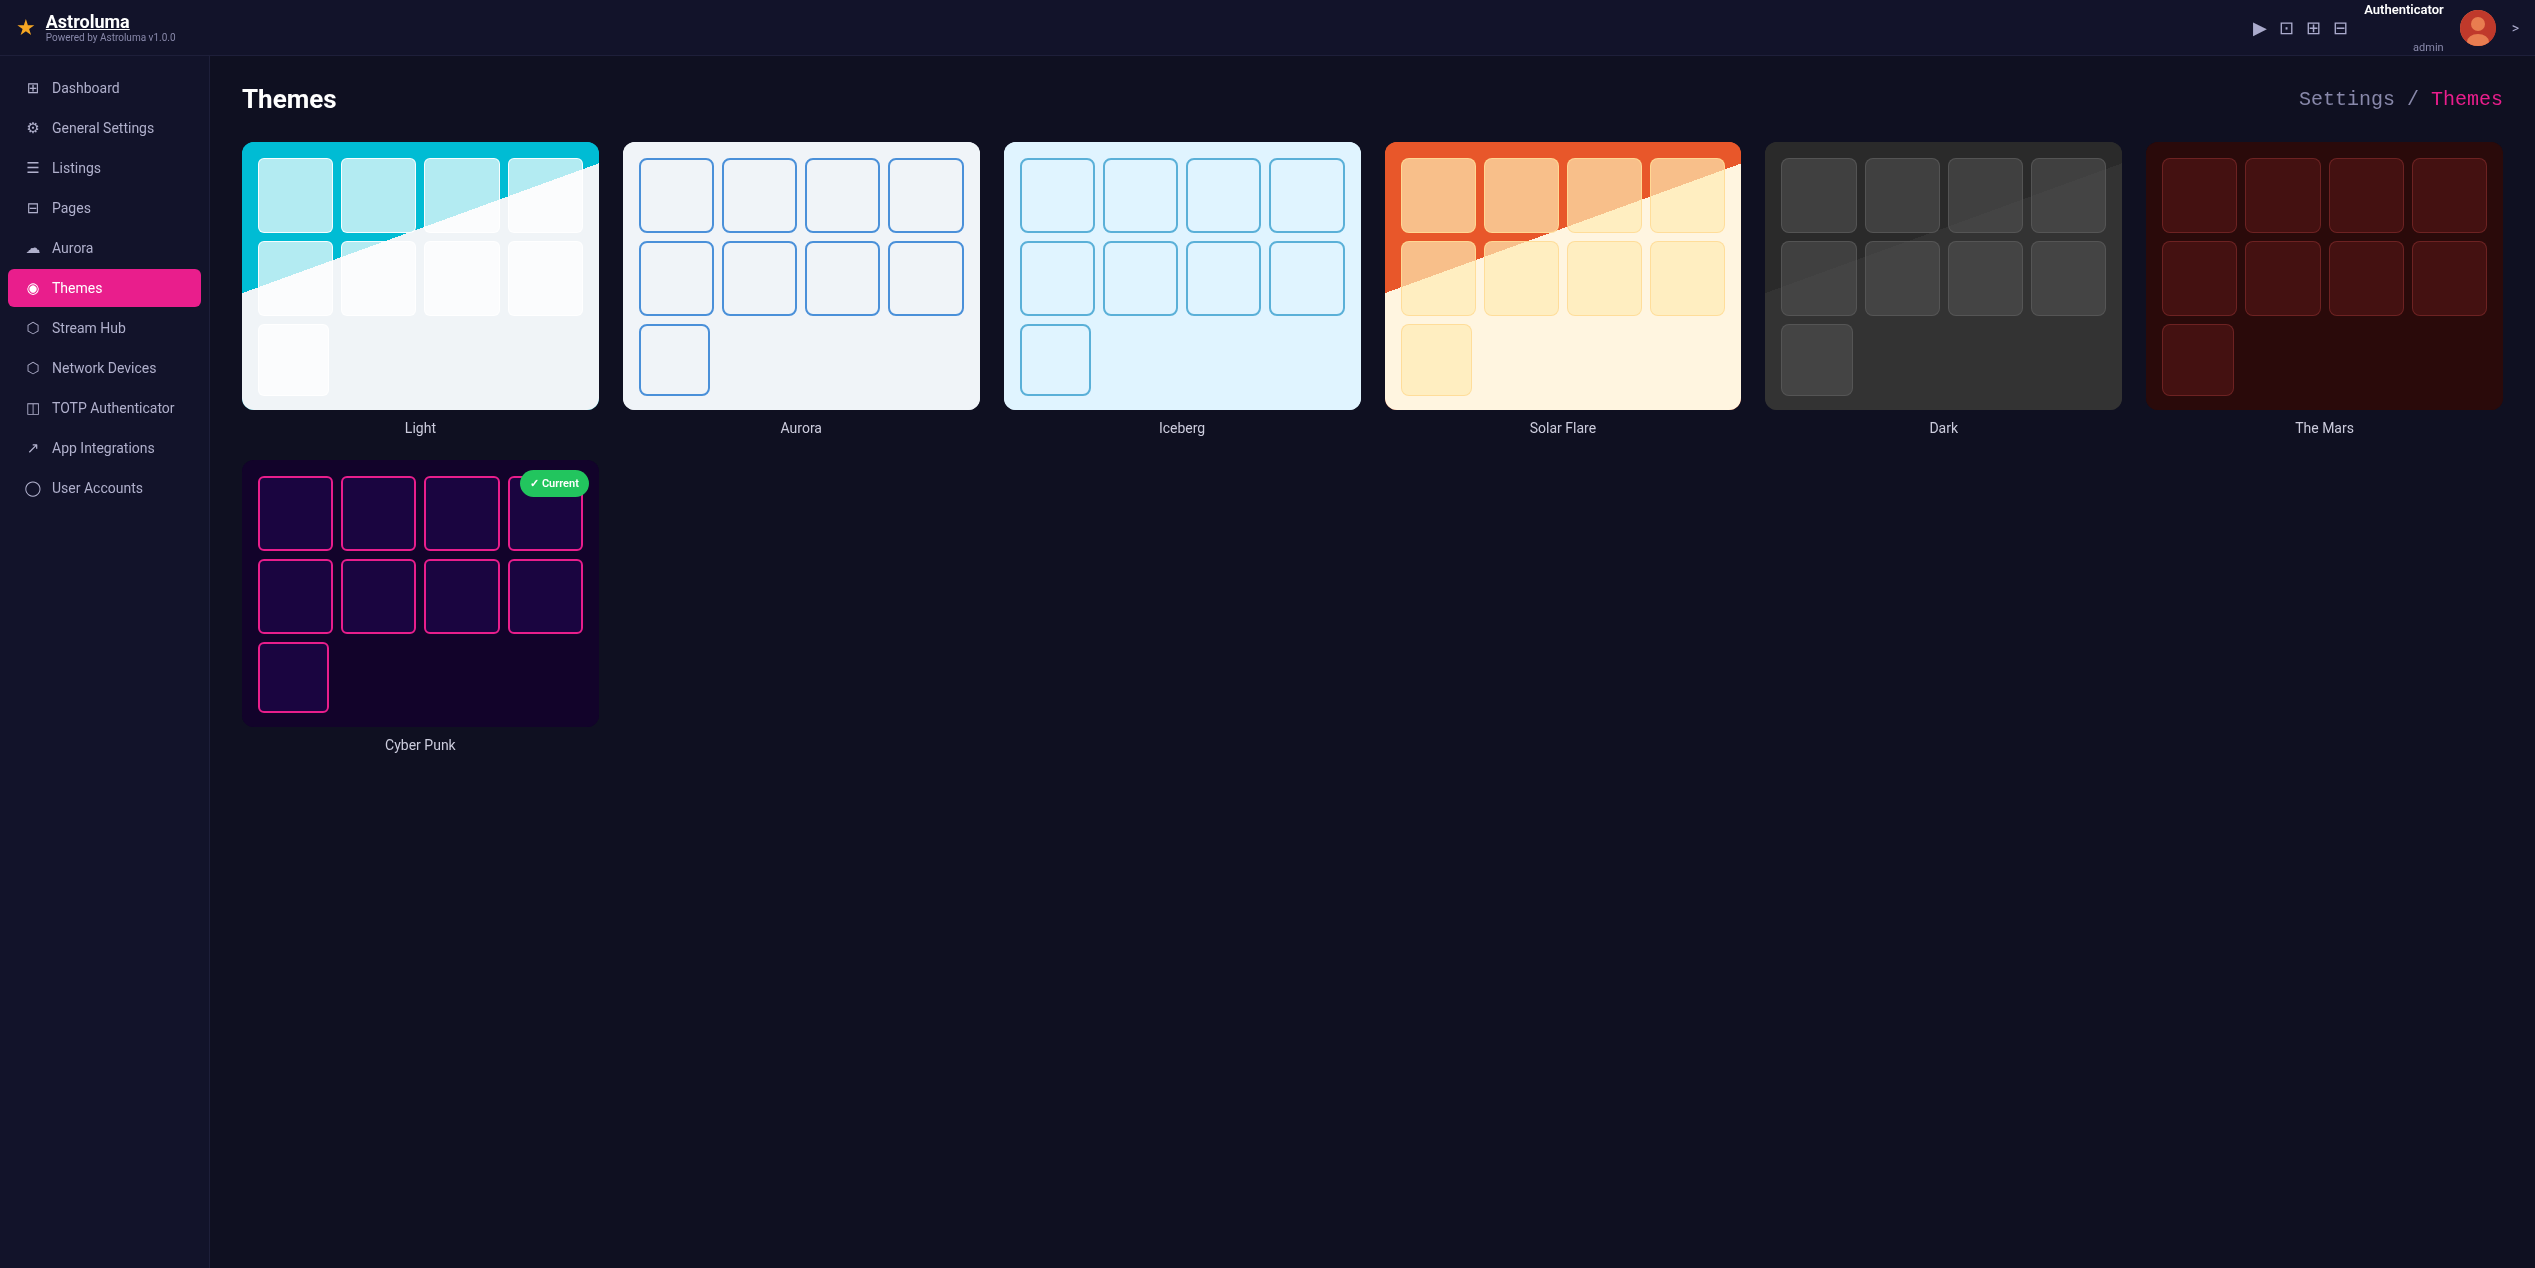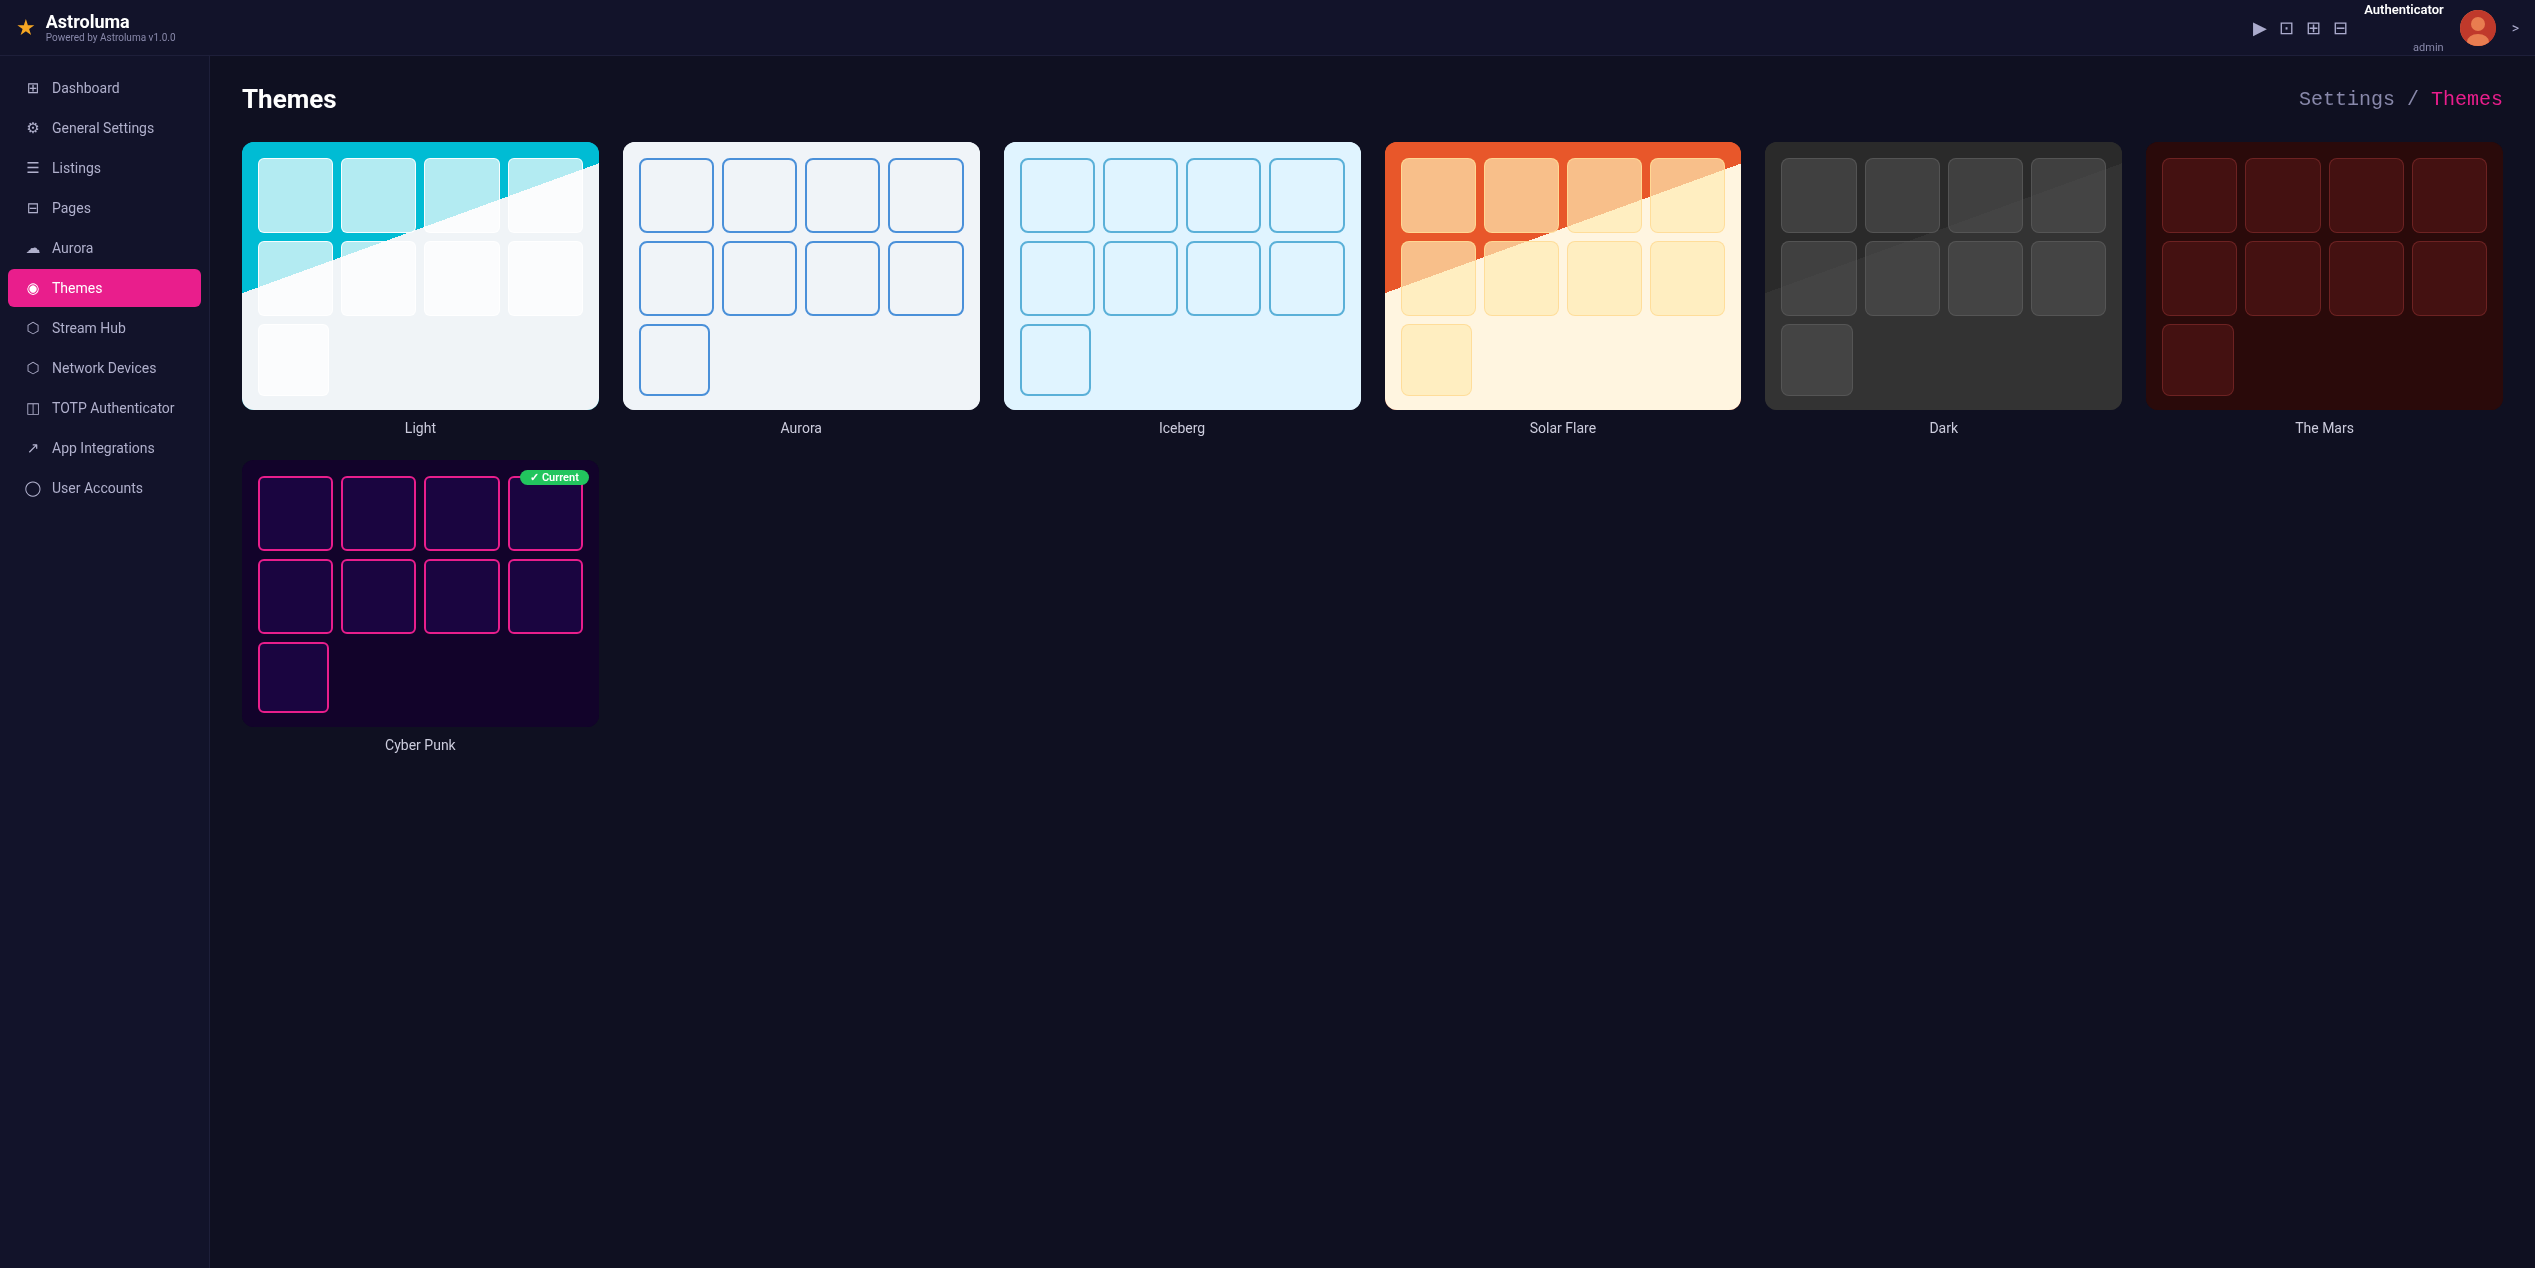--- a/index.html
+++ b/index.html
@@ -36,20 +36,21 @@
     }
     .logo-text {
       display: flex;
       flex-direction: column;
     }
     .logo-title {
       font-size: 18px;
       font-weight: 700;
       color: #ffffff;
       line-height: 1.1;
+      text-decoration: underline;
     }
     .logo-subtitle {
       font-size: 10px;
       color: #8888aa;
     }
     .topbar-right {
       display: flex;
       align-items: center;
       gap: 16px;
     }
@@ -194,21 +195,21 @@
     }
 
     .current-badge {
       position: absolute;
       top: 10px;
       right: 10px;
       background: #22c55e;
       color: #fff;
       font-size: 11px;
       font-weight: 600;
-      padding: 1px 10px;
+      padding: 7px 10px;
       border-radius: 20px;
       display: flex;
       align-items: flex-end;
       gap: 4px;
       z-index: 5;
     }
 
     
     .tp-inner {
       width: 100%;

